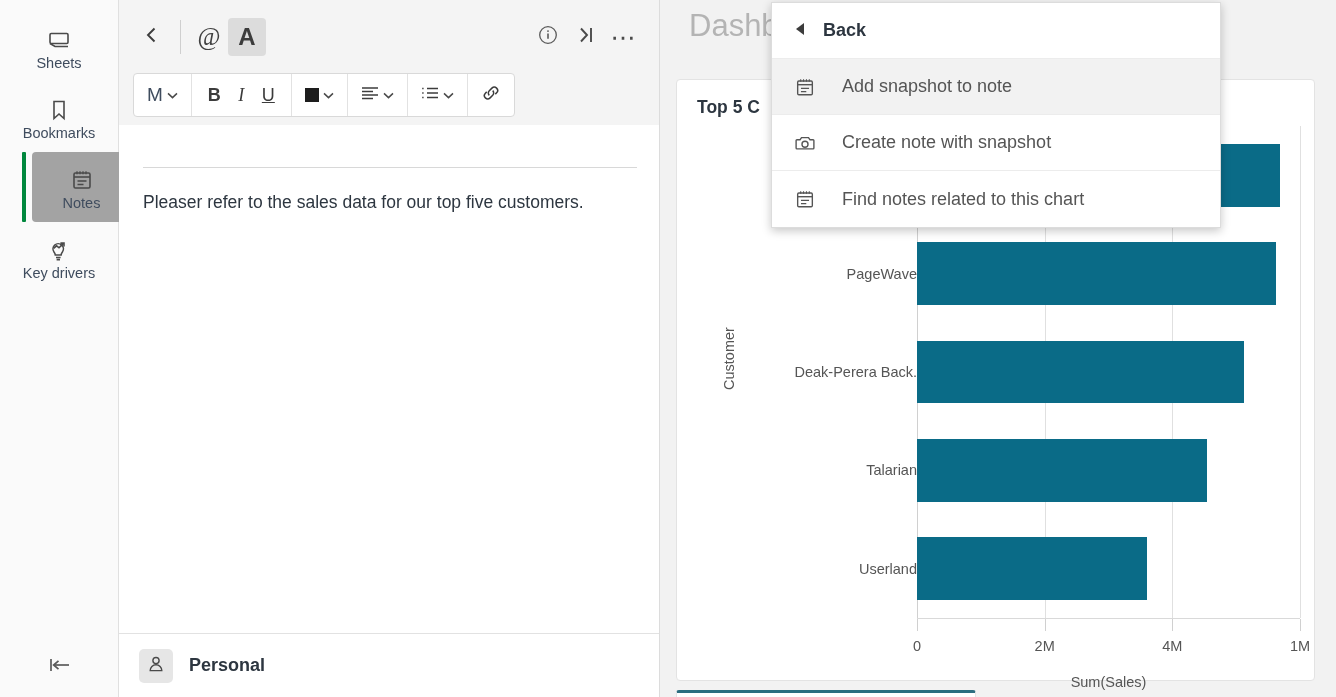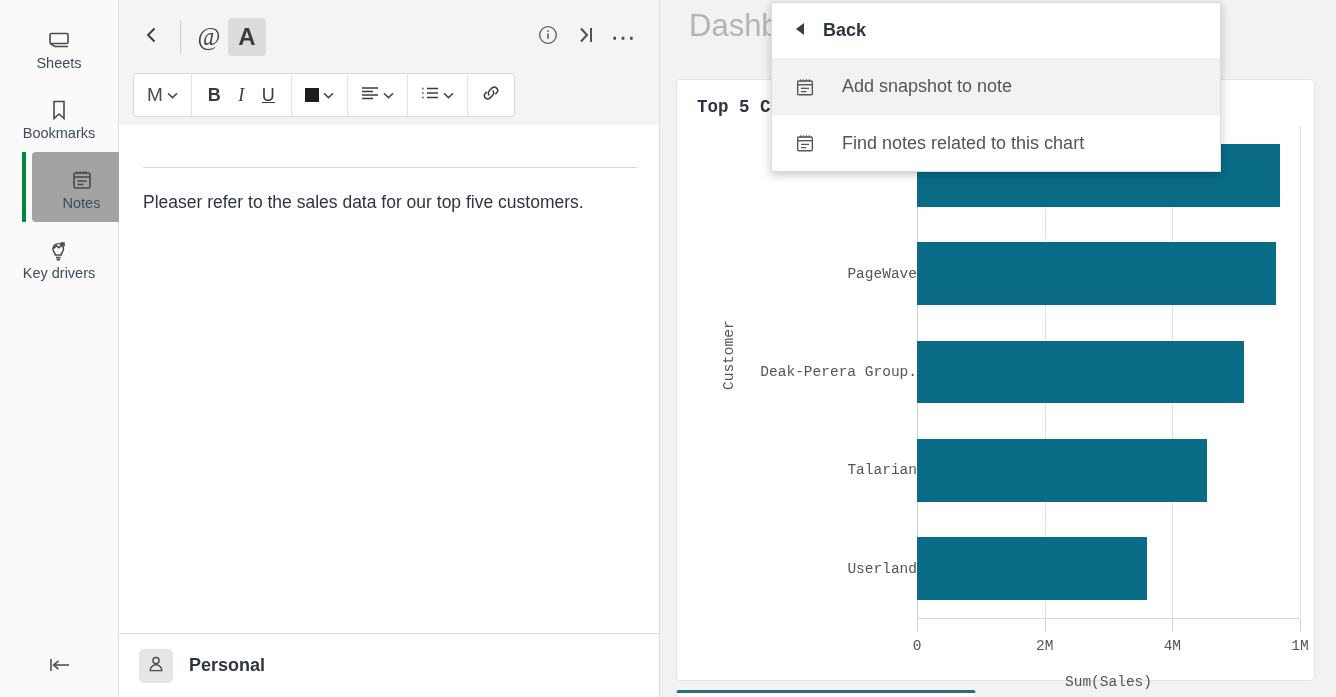--- a/index.html
+++ b/index.html
@@ -104,21 +104,21 @@
   .dash {
     position: absolute; left: 660px; top: 0; right: 0; bottom: 0;
     background: #f2f2f2;
   }
   .dash-title {
     position: absolute; left: 29px; top: 8px; font-size: 31px;
     color: #b4b4b4; white-space: nowrap;
   }
   .card {
     position: absolute; left: 16px; top: 79px; width: 639px; height: 602px;
-    background: #fff; border: 1px solid #e3e3e3; border-radius: 4px; font-family: Liberation Mono, monospace;
+    background: #fff; border: 1px solid #e3e3e3; border-radius: 4px;
   }
   .card-title {
     position: absolute; left: 20px; top: 17px; font-size: 17.5px;
     font-weight: 700; color: #2d3640; white-space: nowrap;
   }
 
   
   .plot { position: absolute; left: 0; top: 46px; width: 639px; height: 556px; }
   .ylabel {
     position: absolute; left: 44px; top: 264px; font-size: 14.5px; color: #555;
@@ -374,21 +374,21 @@
   <div class="dash">
     <div class="dash-title">Dashb</div>
 
     <div class="card">
       <div class="card-title">Top 5 C</div>
 
       <div class="plot">
         <div class="ylabel">Customer</div>
         <div class="cats">
             <div class="cat" style="top: 147.6px;">PageWave</div>
-            <div class="cat" style="top: 246px;">Deak-Perera Group.</div>
+            <div class="cat" style="top: 246px;">Deak-Perera Back.</div>
             <div class="cat" style="top: 344.4px;">Talarian</div>
             <div class="cat" style="top: 442.8px;">Userland</div>
           </div>
         <div class="grid-area">
             <div class="gl axis0" style="left: 0px;"></div>
             <div class="gl" style="left: 127.667px;"></div>
             <div class="gl" style="left: 255.333px;"></div>
             <div class="gl" style="left: 383px;"></div>
             <div class="bar" style="width: 362.573px; height: 62.976px; top: 17.712px; background: rgb(10, 107, 135);"></div>
             <div class="bar" style="width: 358.743px; height: 62.976px; top: 116.112px; background: rgb(10, 107, 135);"></div>
@@ -427,20 +427,29 @@
         <svg width="22" height="22" viewBox="0 0 24 24" fill="none" stroke="#555" stroke-width="1.5">
           <rect x="4" y="5.5" width="16" height="15" rx="1.3"></rect>
           <path d="M4 9.5 h16"></path>
           <path d="M7.3 3.6 v2.8 M10.4 3.6 v2.8 M13.6 3.6 v2.8 M16.7 3.6 v2.8" stroke-width="1.2"></path>
           <path d="M7.6 13.5 h8.8 M7.6 17 h5.8" stroke-width="1.2"></path>
         </svg>
       </span>
       <span class="menu-lbl">Add snapshot to note</span>
     </div>
 
+    <div class="menu-item">
+      <span class="menu-ico">
+        <svg width="22" height="22" viewBox="0 0 24 24" fill="none" stroke="#555" stroke-width="1.5">
+          <path d="M3.2 8.4 h3.4 l1.6 -2.2 h7.6 l1.6 2.2 h3.4 a.9 .9 0 0 1 .9 .9 v8.2 a.9 .9 0 0 1 -.9 .9 H3.2 a.9 .9 0 0 1 -.9 -.9 V9.3 a.9 .9 0 0 1 .9 -.9 z"></path>
+          <circle cx="12" cy="13.4" r="3.3"></circle>
+        </svg>
+      </span>
+      <span class="menu-lbl">Create note with snapshot</span>
+    </div>
 
     <div class="menu-item">
       <span class="menu-ico">
         <svg width="22" height="22" viewBox="0 0 24 24" fill="none" stroke="#555" stroke-width="1.5">
           <rect x="4" y="5.5" width="16" height="15" rx="1.3"></rect>
           <path d="M4 9.5 h16"></path>
           <path d="M7.3 3.6 v2.8 M10.4 3.6 v2.8 M13.6 3.6 v2.8 M16.7 3.6 v2.8" stroke-width="1.2"></path>
           <path d="M7.6 13.5 h8.8 M7.6 17 h5.8" stroke-width="1.2"></path>
         </svg>
       </span>

